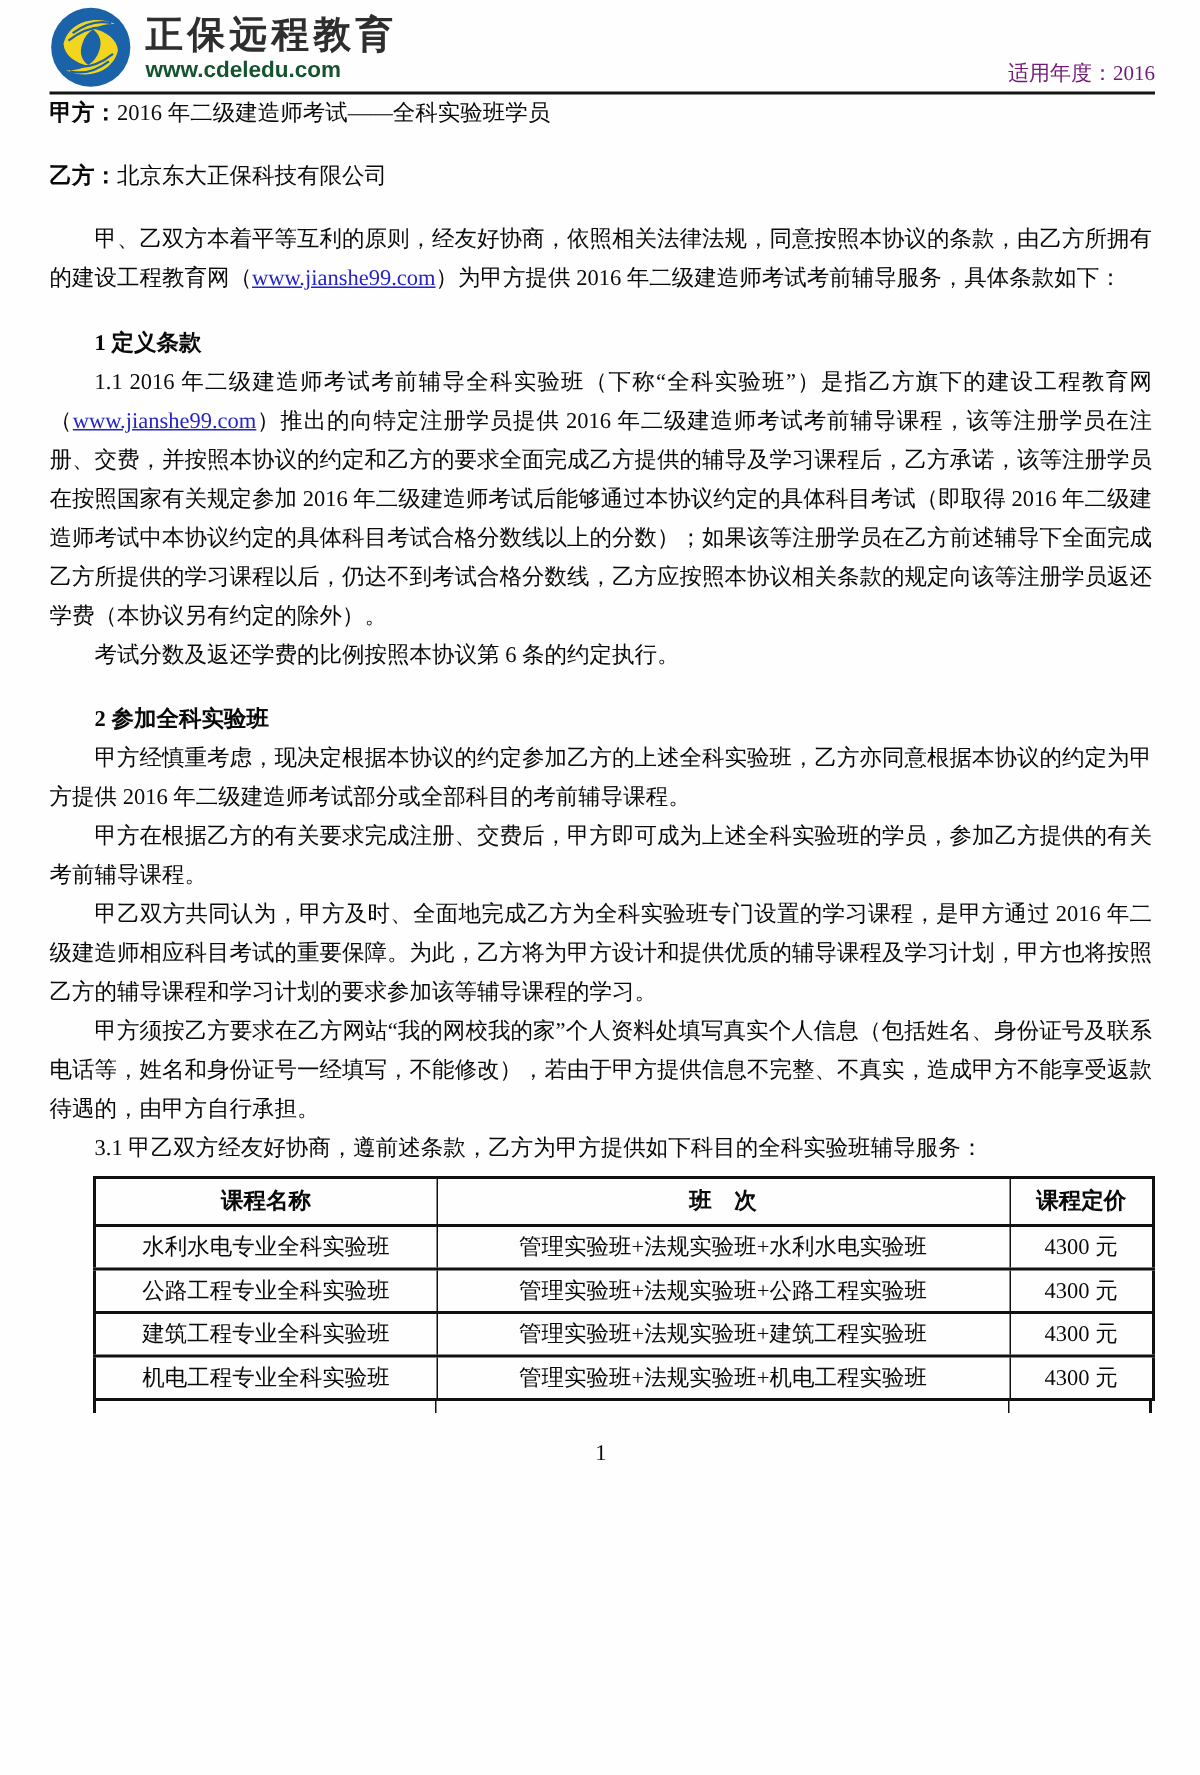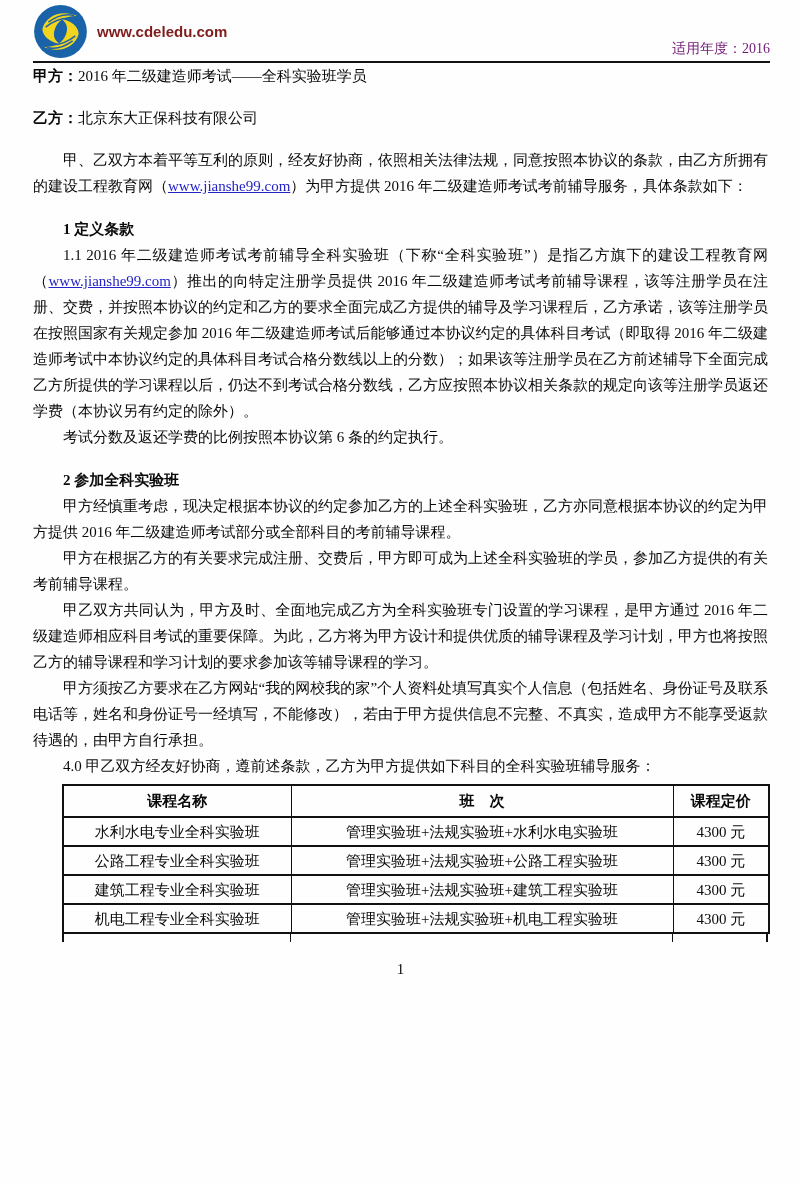--- a/index.html
+++ b/index.html
@@ -12,21 +12,21 @@
   
   .header {
     margin:0 30px 0 33px; height:63px; padding-top:4px;
     border-bottom:2px solid #141414;
     display:flex; justify-content:space-between; align-items:flex-start;
   }
   .brand { display:flex; align-items:center; gap:9px; }
   .logo { width:55px; height:55px; flex:0 0 auto; }
   .brand-text { font-family:"Liberation Sans","DejaVu Sans",sans-serif; }
   .brand-name { font-size:25px; font-weight:bold; color:#2e2e2e; letter-spacing:3px; line-height:30px; }
-  .brand-url  { font-size:15px; font-weight:bold; color:#7f1d1d; line-height:18px; }
+  .brand-url  { font-size:15px; font-weight:bold; color:#14532d; line-height:18px; }
   .year-label { align-self:flex-end; font-size:14px; color:#701a75; padding-bottom:3px; }
   
   .doc-title {
     margin-top:18px; text-align:center; font-weight:bold; font-size:33px;
     letter-spacing:0.42em; padding-left:0.42em; color:#000;
   }
   
   .content {
     margin:0 32px 0 33px; font-size:15px; line-height:26px;
     text-align:justify; color:#0a0a0a;
@@ -84,20 +84,21 @@
           </g>
           <g stroke="#1a63a9" stroke-width="2.6" fill="none">
             <path d="M28 33 C 44 21, 60 17, 75 21"></path>
             <path d="M23 42 C 38 30, 54 25, 68 26"></path>
             <path d="M28 33 C 44 21, 60 17, 75 21" transform="rotate(180 50 50)"></path>
             <path d="M23 42 C 38 30, 54 25, 68 26" transform="rotate(180 50 50)"></path>
           </g>
         </svg>
       </span>
       <span class="brand-text">
+        <div class="brand-name">正保远程教育</div>
         <div class="brand-url">www.cdeledu.com</div>
       </span>
     </div>
     <div class="year-label">适用年度：2016</div>
   </div>
 
 
   <div class="content">
 
     <div class="party">
@@ -121,21 +122,21 @@
     <div class="para">考试分数及返还学费的比例按照本协议第 6 条的约定执行。</div>
 
 
     <div class="sec-heading">2 参加全科实验班</div>
 
     <div class="para">甲方经慎重考虑，现决定根据本协议的约定参加乙方的上述全科实验班，乙方亦同意根据本协议的约定为甲方提供 2016 年二级建造师考试部分或全部科目的考前辅导课程。</div>
     <div class="para">甲方在根据乙方的有关要求完成注册、交费后，甲方即可成为上述全科实验班的学员，参加乙方提供的有关考前辅导课程。</div>
     <div class="para">甲乙双方共同认为，甲方及时、全面地完成乙方为全科实验班专门设置的学习课程，是甲方通过 2016 年二级建造师相应科目考试的重要保障。为此，乙方将为甲方设计和提供优质的辅导课程及学习计划，甲方也将按照乙方的辅导课程和学习计划的要求参加该等辅导课程的学习。</div>
     <div class="para">甲方须按乙方要求在乙方网站“我的网校我的家”个人资料处填写真实个人信息（包括姓名、身份证号及联系电话等，姓名和身份证号一经填写，不能修改），若由于甲方提供信息不完整、不真实，造成甲方不能享受返款待遇的，由甲方自行承担。</div>
 
-    <div class="para">4.0 甲乙双方经友好协商，遵前述条款，乙方为甲方提供如下科目的全科实验班辅导服务：</div>
+    <div class="para">3.1 甲乙双方经友好协商，遵前述条款，乙方为甲方提供如下科目的全科实验班辅导服务：</div>
 
     <table class="course-table">
       <colgroup>
         <col class="col-name">
           <col class="col-class">
           <col class="col-price">
       </colgroup>
       <thead>
         <tr>
           <th>课程名称</th>

